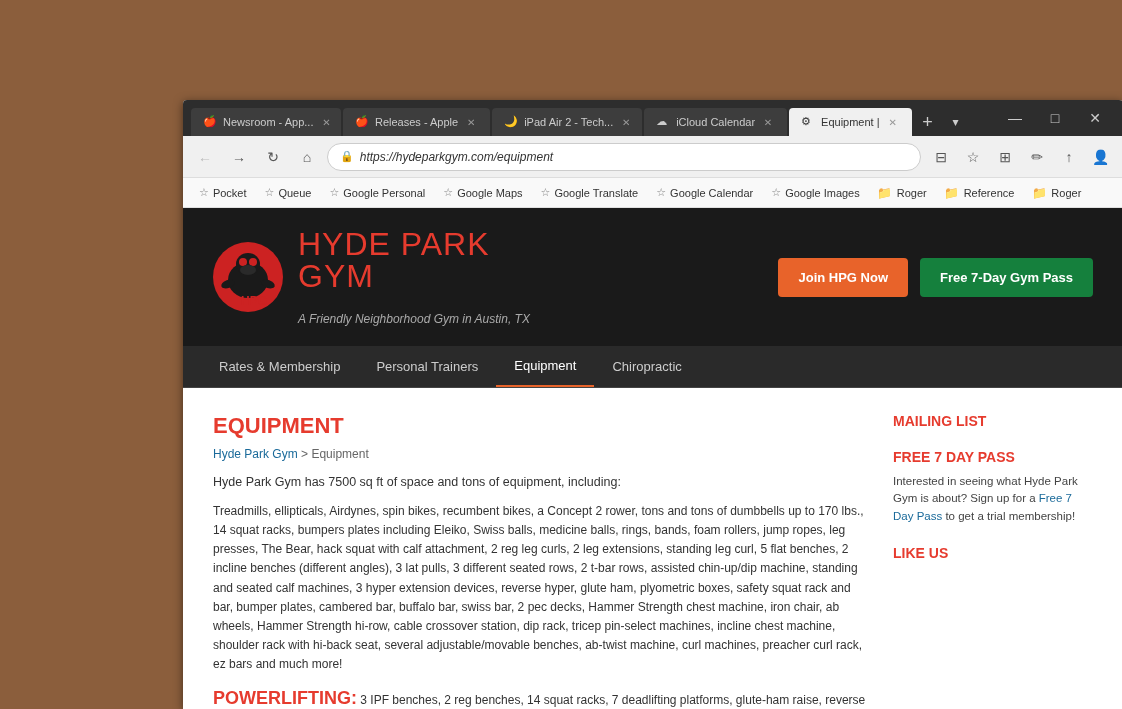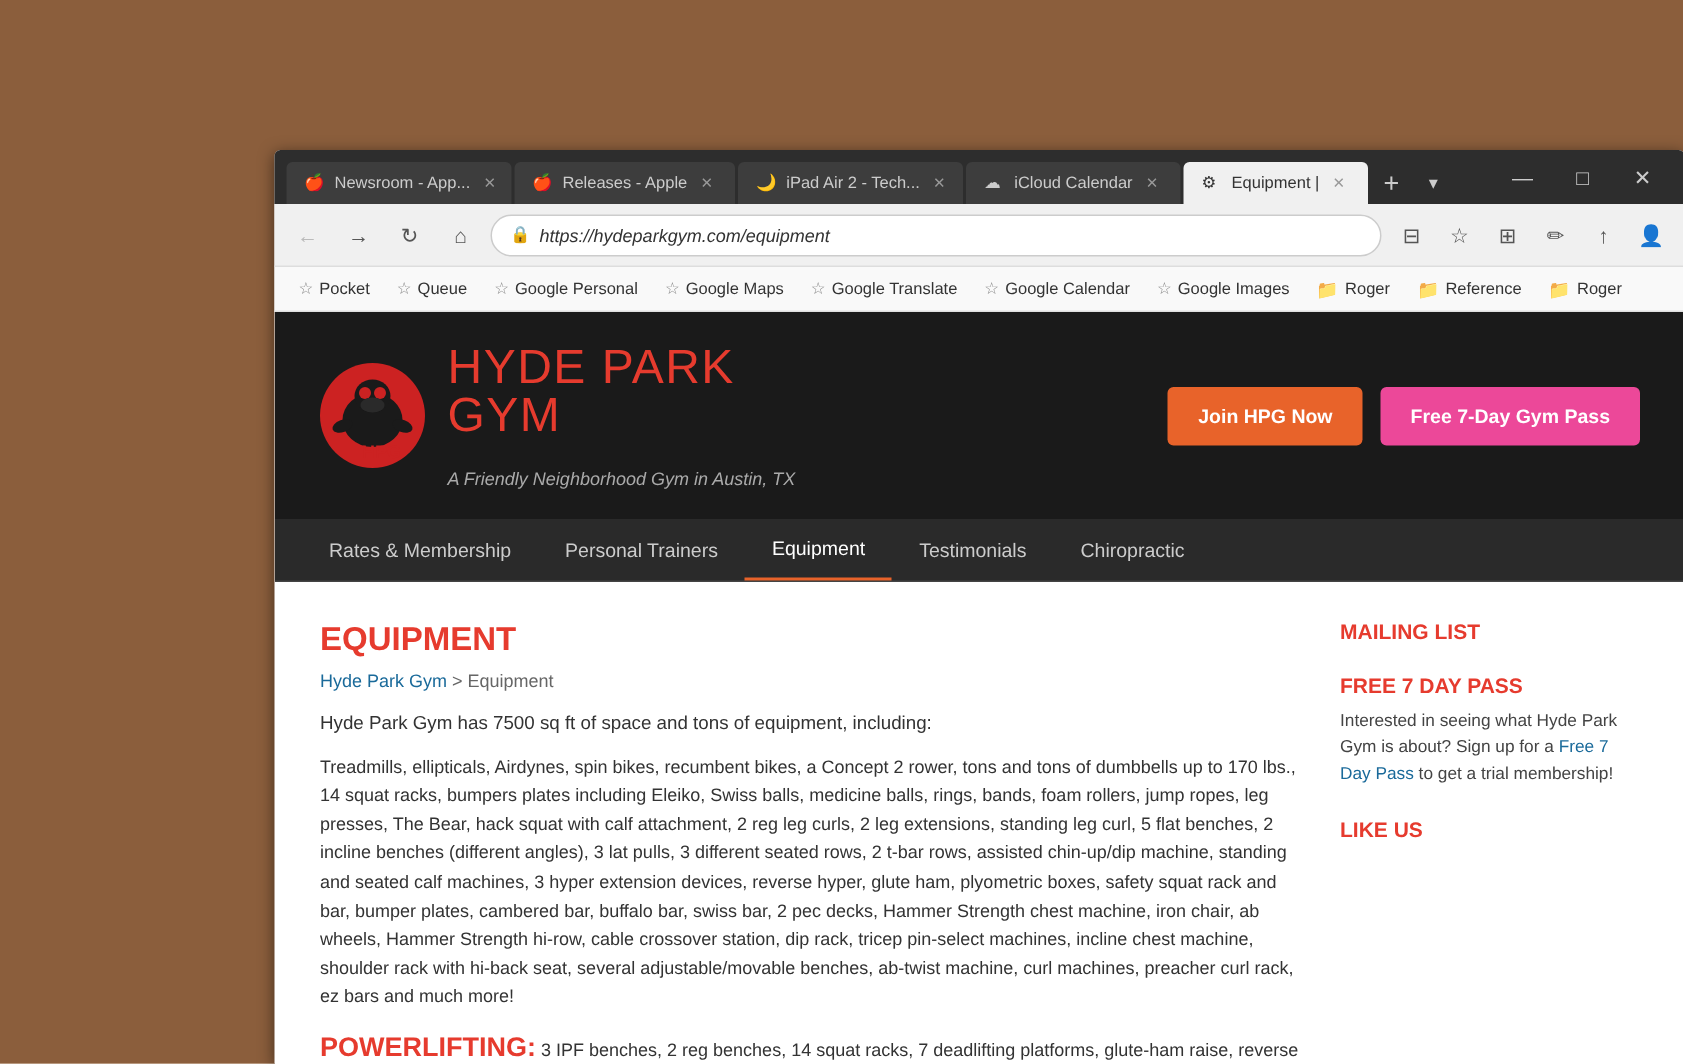--- a/index.html
+++ b/index.html
@@ -215,21 +215,21 @@
     .header-btn {
       padding: 12px 20px;
       border: none;
       border-radius: 4px;
       font-size: 13px;
       font-weight: bold;
       cursor: pointer;
       color: #fff;
     }
     .btn-join { background: #e8632a; }
-    .btn-free { background: #ec4899; }
+    .btn-free { background: #15803d; }
 
     
     .site-nav {
       background: #2a2a2a;
       padding: 0 18px;
       display: flex;
       align-items: center;
       border-bottom: 1px solid #444;
     }
     .nav-link {
@@ -436,21 +436,20 @@
       <div class="header-buttons">
         <button class="header-btn btn-join">Join HPG Now</button>
         <button class="header-btn btn-free">Free 7-Day Gym Pass</button>
       </div>
     </div>
 
     <div class="site-nav">
       <a class="nav-link">Rates &amp; Membership</a>
       <a class="nav-link">Personal Trainers</a>
       <a class="nav-link active">Equipment</a>
-      <a class="nav-link">Testimonials</a>
       <a class="nav-link">Chiropractic</a>
     </div>
 
     <div class="main-area">
       <div class="content-main">
         <h1 class="page-title">EQUIPMENT</h1>
         <div class="breadcrumb">
           <a>Hyde Park Gym</a><span> &gt; </span><span>Equipment</span>
         </div>
         <p class="intro-text">Hyde Park Gym has 7500 sq ft of space and tons of equipment, including:</p>

